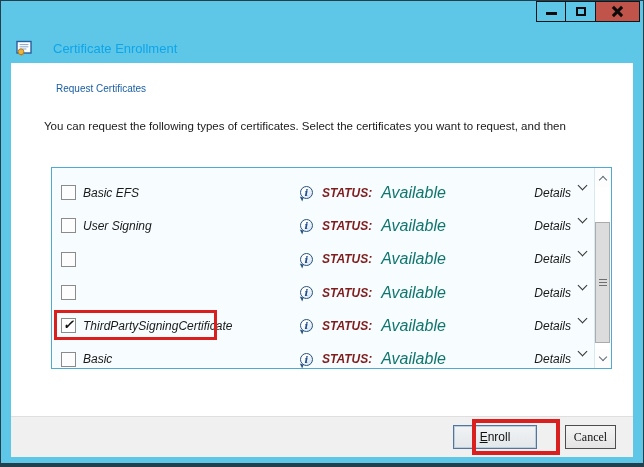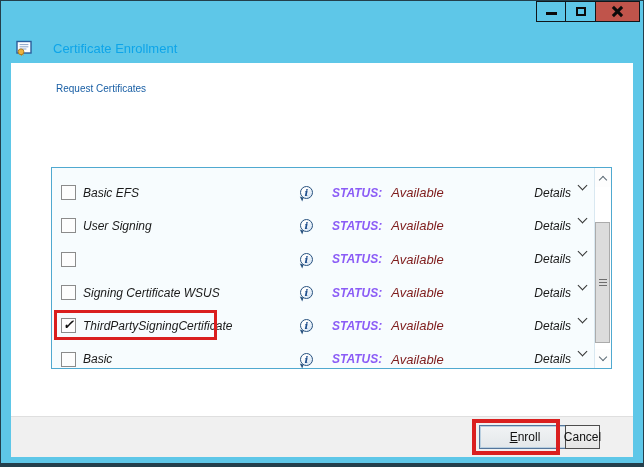--- a/index.html
+++ b/index.html
@@ -41,22 +41,22 @@
   .listbox{position:absolute;left:51px;top:167px;width:561px;height:202px;border:1px solid var(--list-border-blue);box-sizing:border-box;background:#f7fcfe;}
   .rows{position:absolute;left:0;top:8px;width:542px;height:200px;display:flex;flex-direction:column;font-style:italic;}
   .cert-row{position:relative;height:33.33px;display:flex;align-items:center;}
   .checkbox{width:13px;height:13px;border:1px solid #8b8b8b;background:#fdfdfd;box-sizing:content-box;margin-left:9px;position:relative;flex:none;}
   .checkbox.checked::after{content:"\2713";position:absolute;left:0;top:-1px;width:13px;text-align:center;font-size:13px;font-weight:bold;color:#111;line-height:13px;}
   .cert-name{margin-left:7px;font-size:12px;color:#1a1a1a;white-space:nowrap;}
   .status-group{position:absolute;left:248px;display:flex;align-items:center;}
   .info-icon{position:relative;width:13px;height:13px;box-sizing:border-box;border:1px solid #27517e;border-radius:50%;background:linear-gradient(135deg,#ffffff 30%,#cfe0f2);color:#1f4e8c;font-family:"DejaVu Serif", serif;font-style:italic;font-weight:bold;font-size:10px;line-height:11px;text-align:center;flex:none;}
   .info-icon::before{content:"i";}
   .info-icon::after{content:"";position:absolute;left:-2px;bottom:-3px;width:0;height:0;border-top:4px solid #27517e;border-left:4px solid transparent;transform:rotate(20deg);}
-  .status-label{margin-left:19px;font-size:12px;font-weight:bold;color:#8b5cf6;}
-  .status-value{margin-left:9px;font-size:13px;color:#7f1d1d;}
+  .status-label{margin-left:9px;font-size:12px;font-weight:bold;color:#7f1d1d;}
+  .status-value{margin-left:9px;font-size:16px;color:#0f766e;}
   .details{position:absolute;right:8px;display:flex;align-items:flex-start;cursor:default;}
   .details-text{font-size:12px;color:#1a1a1a;}
   .chev{display:inline-block;box-sizing:border-box;}
   .chev-details{width:7px;height:7px;border-right:1.6px solid #333;border-bottom:1.6px solid #333;transform:rotate(45deg);margin-left:8px;margin-top:-4px;}
   .row-highlight{position:absolute;left:2px;top:1px;width:157px;height:24px;border:3px solid var(--highlight-red);pointer-events:none;}
   
   .scrollbar{position:absolute;right:0;top:0;bottom:0;width:17px;background:#ffffff;border-left:1px solid #d9e8f1;box-sizing:border-box;}
   .sb-btn{position:absolute;left:0;width:100%;height:19px;display:flex;align-items:center;justify-content:center;background:#fdfdfd;}
   .sb-up{top:0;}
   .sb-down{bottom:0;}
@@ -64,22 +64,22 @@
   .chev-dn{width:6px;height:6px;border-right:1.7px solid #5d6b75;border-bottom:1.7px solid #5d6b75;transform:rotate(45deg);margin-bottom:4px;}
   .sb-thumb{position:absolute;left:0px;top:54px;width:15px;height:121px;background:#dcdcdc;border:1px solid #ababab;box-sizing:border-box;}
   .sb-grip{position:absolute;left:50%;top:50%;transform:translate(-50%,-50%);width:8px;height:8px;background:repeating-linear-gradient(to bottom,#6e6e6e 0 1px,transparent 1px 3px);}
   
   .show-all{position:absolute;left:51px;top:381px;display:flex;align-items:center;}
   .show-all .checkbox{margin-left:0;}
   .show-all-label{margin-left:6px;font-size:12px;color:#1a1a1a;}
   .ukey{text-decoration:underline;}
   
   .btn{position:absolute;top:425px;height:24px;box-sizing:border-box;font-size:12px;color:#111;display:flex;align-items:center;justify-content:center;cursor:default;}
-  .enroll-btn{left:479px;width:92px;background:linear-gradient(#f1f3f5,#e3e7ea);border:1px solid #54759b;box-shadow:inset 0 0 0 1px #b9cfe0;}
-  .cancel-btn{left:565px;width:35px;background:linear-gradient(#f4f4f4,#e4e4e4);border:1px solid #4d4d4d;}
+  .enroll-btn{left:453px;width:84px;background:linear-gradient(#f1f3f5,#e3e7ea);border:1px solid #54759b;box-shadow:inset 0 0 0 1px #b9cfe0;}
+  .cancel-btn{left:565px;width:51px;background:linear-gradient(#f4f4f4,#e4e4e4);border:1px solid #4d4d4d;font-family:Liberation Serif, serif;}
   .enroll-highlight{position:absolute;left:472px;top:419px;width:88px;height:36px;border:4px solid var(--highlight-red);box-sizing:border-box;pointer-events:none;z-index:5;}
 </style>
 </head>
 <body>
 
 <div id="screen">
 
   <div class="frame"></div>
 
   <svg class="titlebar-icon" viewBox="0 0 17 17">
@@ -105,20 +105,21 @@
           <span></span>
         </span>
     </div>
   </div>
 
   <div class="main"></div>
   <div class="footer"></div>
 
   <div class="heading">Request Certificates</div>
   <div class="desc">
+    <div>You can request the following types of certificates. Select the certificates you want to request, and then</div>
   </div>
 
   <div class="listbox">
     <div class="rows">
   <div class="cert-row">
     <span class="checkbox"></span>
     <span class="cert-name">Basic EFS</span>
     <span class="status-group">
       <span class="info-icon"></span>
       <span class="status-label">STATUS:</span>
@@ -152,21 +153,20 @@
       <span class="status-value">Available</span>
     </span>
     <span class="details">
       <span class="details-text">Details</span>
       <span class="chev chev-details"></span>
     </span>
   </div>
 
   <div class="cert-row">
     <span class="checkbox"></span>
-    <span class="cert-name">Signing Certificate WSUS</span>
     <span class="status-group">
       <span class="info-icon"></span>
       <span class="status-label">STATUS:</span>
       <span class="status-value">Available</span>
     </span>
     <span class="details">
       <span class="details-text">Details</span>
       <span class="chev chev-details"></span>
     </span>
   </div>

